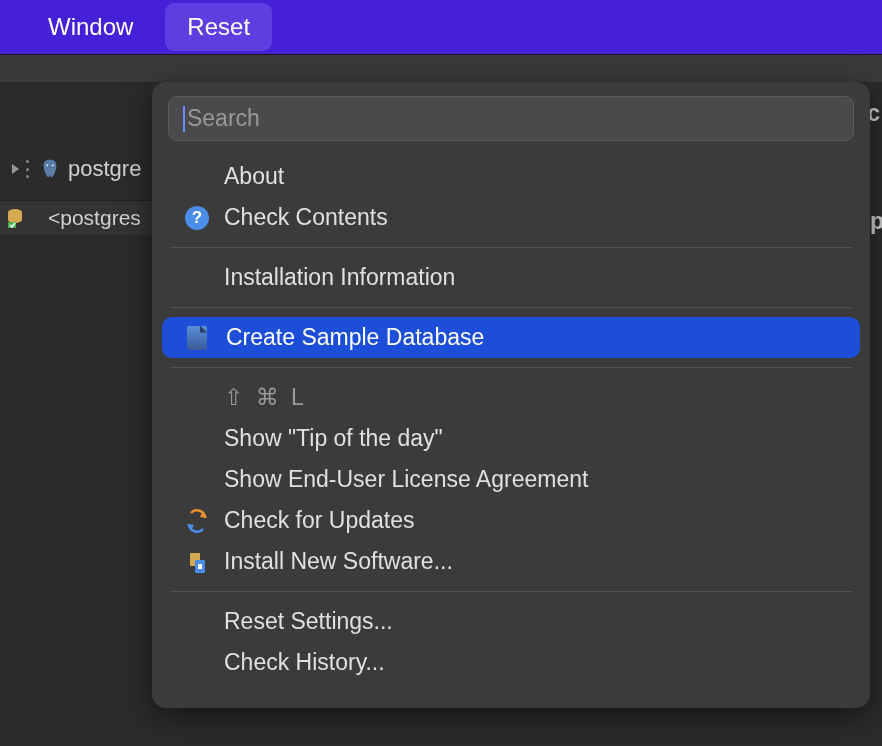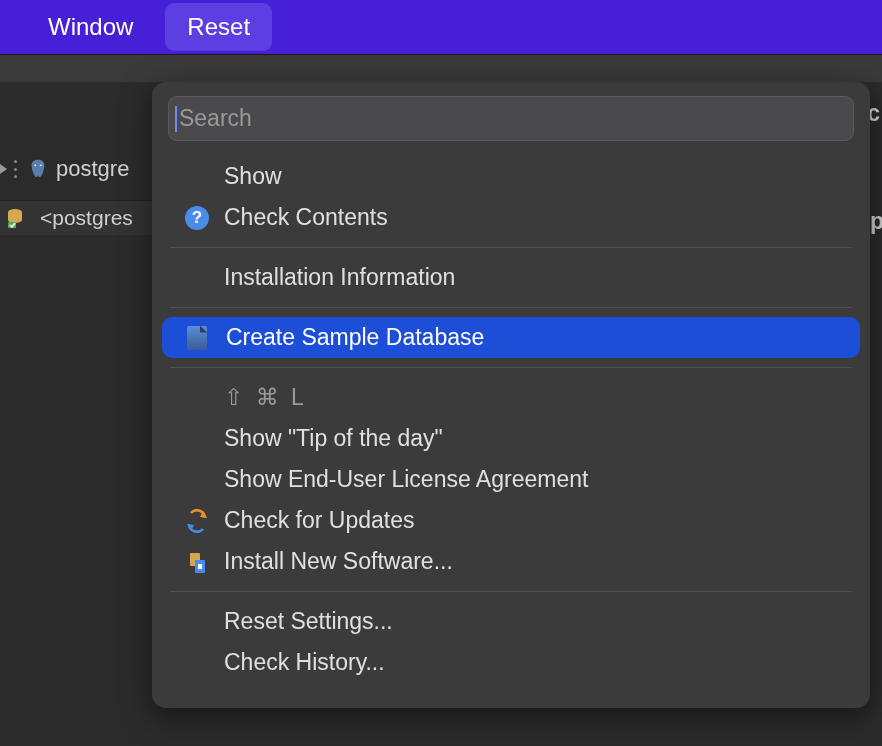--- a/index.html
+++ b/index.html
@@ -44,21 +44,21 @@
       position: absolute;
       top: 90px;
       left: 0;
       width: 160px;
       color: #d0d0d0;
     }
     .tree-row {
       display: flex;
       align-items: center;
       gap: 7px;
-      padding: 6px 0;
+      padding: 6px 12px;
       font-size: 22px;
     }
     .tree-arrow {
       width: 0;
       height: 0;
       border-left: 7px solid #999;
       border-top: 5px solid transparent;
       border-bottom: 5px solid transparent;
     }
     .tree-dots {
@@ -73,21 +73,21 @@
       height: 3px;
       background: #888;
       border-radius: 50%;
     }
     .tab-row {
       position: absolute;
       top: 200px;
       left: 0;
       display: flex;
       align-items: center;
-      gap: 16px;
+      gap: 24px;
       padding: 5px 6px;
       color: #d0d0d0;
       font-size: 21px;
       background: #333;
       border-top: 1px solid #222;
       width: 160px;
     }
     .conn-icon {
       width: 18px;
       height: 20px;
@@ -108,21 +108,21 @@
       background: #3b3b3c;
       border-radius: 14px;
       box-shadow: 0 8px 30px rgba(0,0,0,0.5);
       padding: 14px 0 20px 0;
     }
     .search-box {
       margin: 0 16px 10px 16px;
       background: #4a4a4c;
       border: 1px solid #5a5a5c;
       border-radius: 9px;
-      padding: 8px 6px;
+      padding: 8px 14px;
       display: flex;
       align-items: center;
     }
     .search-input {
       background: transparent;
       border: none;
       outline: none;
       color: #cccccc;
       font-size: 23px;
       width: 100%;
@@ -256,21 +256,21 @@
 
 <div class="dropdown">
   <div class="search-box">
     <div class="caret"></div>
     <input class="search-input" type="text" placeholder="Search" style="">
   </div>
 
   <div class="menu-section">
     <div class="menu-item">
       <div class="menu-icon-slot"></div>
-      <span class="menu-item-label">Show</span>
+      <span class="menu-item-label">About</span>
     </div>
     <div class="menu-item">
       <div class="menu-icon-slot">
         <div class="help-circle">?</div>
       </div>
       <span class="menu-item-label">Check Contents</span>
     </div>
   </div>
 
   <div class="menu-divider"></div>

